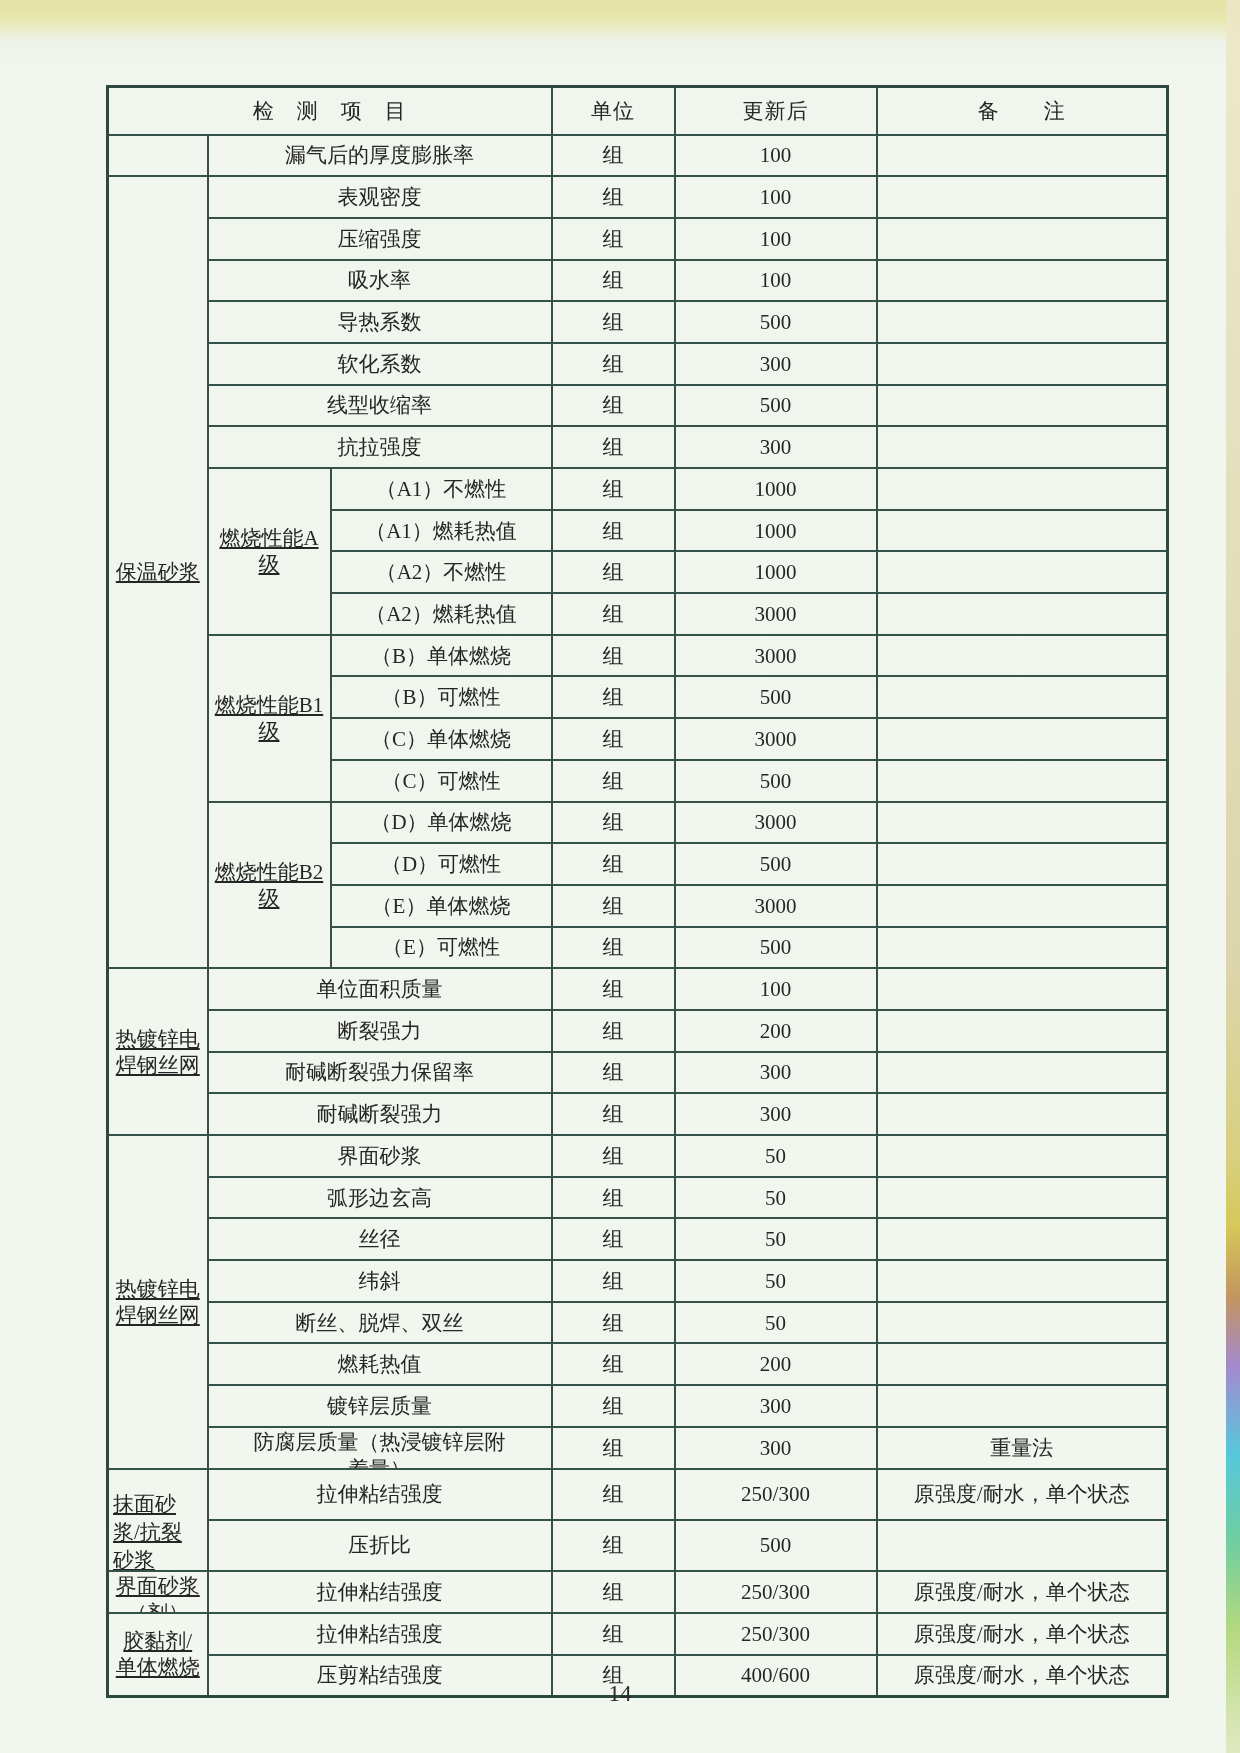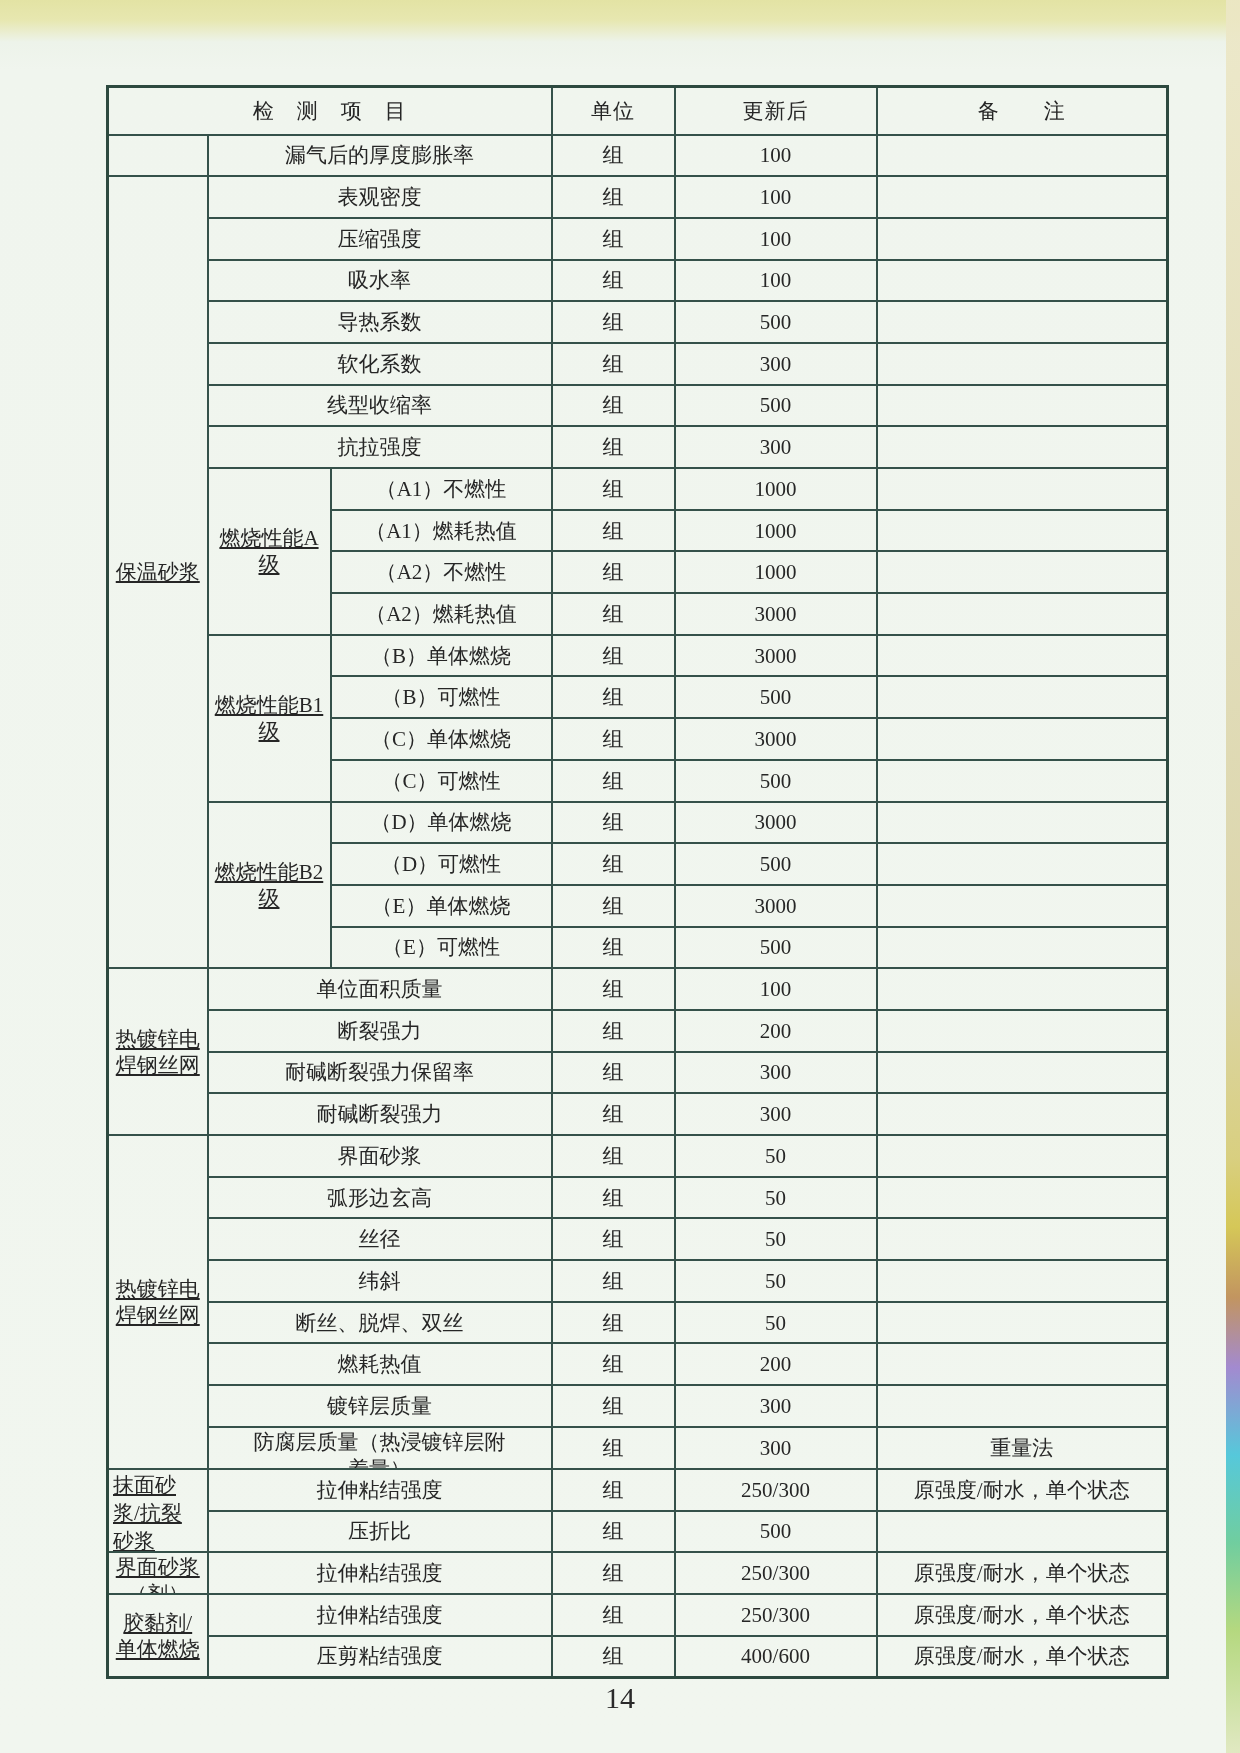--- a/index.html
+++ b/index.html
@@ -38,25 +38,25 @@
   table.doc{border:3px solid #2d493f;}
   tr.hdr{height:48px;}
   tr.r{height:41.7px;}
   th.h{font-size:22px;letter-spacing:1px;}
   td.unit,td.val{font-size:21px;}
   td.item-sub{text-align:left;padding-left:10px;}
   td.rem{text-align:left;padding-left:10px;}
   td.cat,td.subcat{padding:0 5px;text-decoration:underline;}
   td.top{vertical-align:top;}
   .clip2{height:39px;overflow:hidden;line-height:27px;padding-top:1px;}
-  .clip3{height:80px;overflow:hidden;line-height:28px;padding-top:0;text-align:left;}
+  .clip3{height:80px;overflow:hidden;line-height:28px;padding-top:20px;text-align:left;}
   .narrow{width:256px;margin:0 auto;text-align:center;}
   .pageno{
     position:absolute;left:0;top:1681px;width:1240px;
-    text-align:center;font-size:30px;color:#2a2a2a;
+    text-align:center;font-size:23px;color:#2a2a2a;
   }
 </style>
 </head>
 <body>
 
 <div class="page">
   <div class="scan-strip"></div>
 
   <table class="doc">
     <colgroup>

